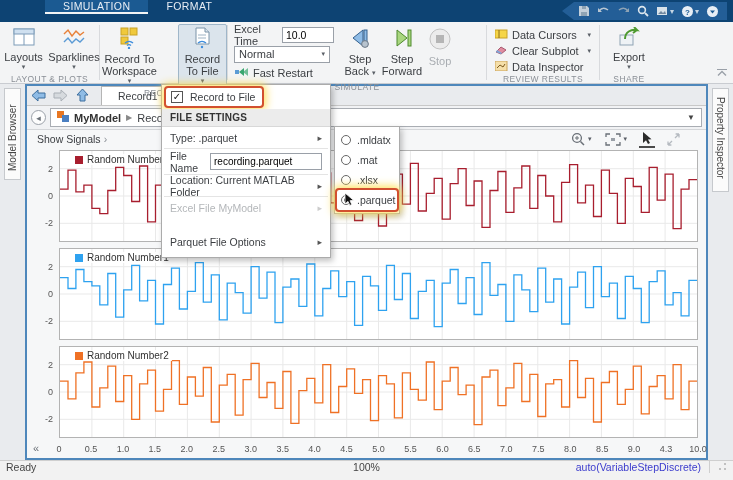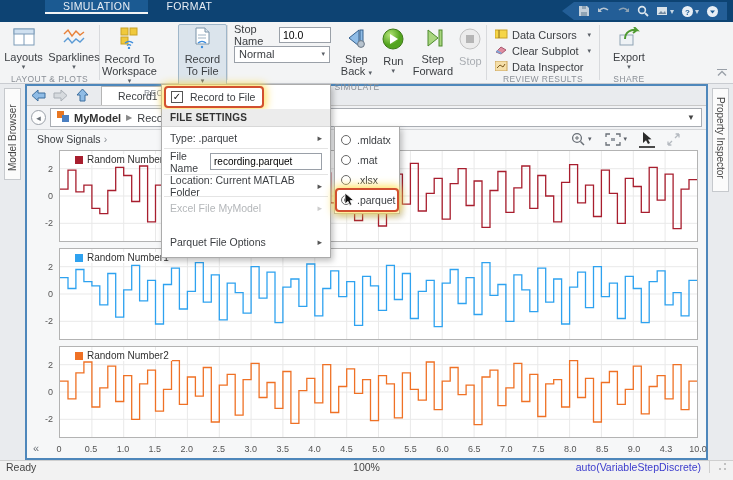--- a/index.html
+++ b/index.html
@@ -210,51 +210,45 @@
       </div>
     </div>
     <div class="ts-label">RECORD</div>
   </div>
   <div class="ts-sep"></div>
 
   <div class="ts-group" style="width:258px">
     <div class="ts-items">
       <div class="simcol" style="width:112px">
         <div class="simrow">
-          <span>Stop Name</span>
+          <span>Excel Time</span>
           <input class="txtinput" value="10.0" style="">
         </div>
         <div class="simrow">
           <div class="combosel">
             <span>Normal</span>
             <span class="drop">▾</span>
           </div>
+        </div>
+        <div class="simrow">
+          <span><svg width="14" height="10">
+                <path d="M1 3h4v4H1z" fill="#5b9bd5"></path>
+                <path d="M5 5 L10 1v8z" fill="#3aa66f"></path>
+                <path d="M9 5 L14 1v8z" fill="#3aa66f" opacity=".7"></path>
+              </svg></span>
+          <span>Fast Restart</span>
         </div>
       </div>
       <div class="bigbtn" style="width:40px">
         <span><svg width="26" height="22">
               <path d="M16 3 L6 11 L16 19z" fill="#8fbce6" stroke="#35618e"></path>
               <rect x="17" y="3" width="3" height="16" fill="#8fbce6" stroke="#35618e"></rect>
               <circle cx="18" cy="17" r="3.4" fill="#b7c3ce" stroke="#6b7886"></circle>
             </svg></span>
         <span class="blabel"><span>Step Back</span> <span class="drop">▾</span></span>
-      </div>
-      <div class="bigbtn" style="width:36px">
-        <span><svg width="24" height="24">
-              <defs>
-                <radialGradient id="rg" cx="35%" cy="30%">
-                  <stop offset="0%" stop-color="#b7e57a"></stop>
-                  <stop offset="100%" stop-color="#53a41f"></stop>
-                </radialGradient>
-              </defs>
-              <circle cx="12" cy="12" r="10" fill="url(#rg)" stroke="#3f7a1a"></circle>
-              <path d="M9 7l8 5-8 5z" fill="#fff"></path>
-            </svg></span>
-        <span class="blabel">Run</span>
-        <span class="drop">▾</span>
       </div>
       <div class="bigbtn" style="width:44px">
         <span><svg width="26" height="22">
               <path d="M8 3 L18 11 L8 19z" fill="#a9d67f" stroke="#4e8a2e"></path>
               <rect x="19" y="3" width="3" height="16" fill="#a9d67f" stroke="#4e8a2e"></rect>
             </svg></span>
         <span class="blabel">Step Forward</span>
       </div>
       <div class="bigbtn" style="width:32px">
         <span><svg width="24" height="24">

